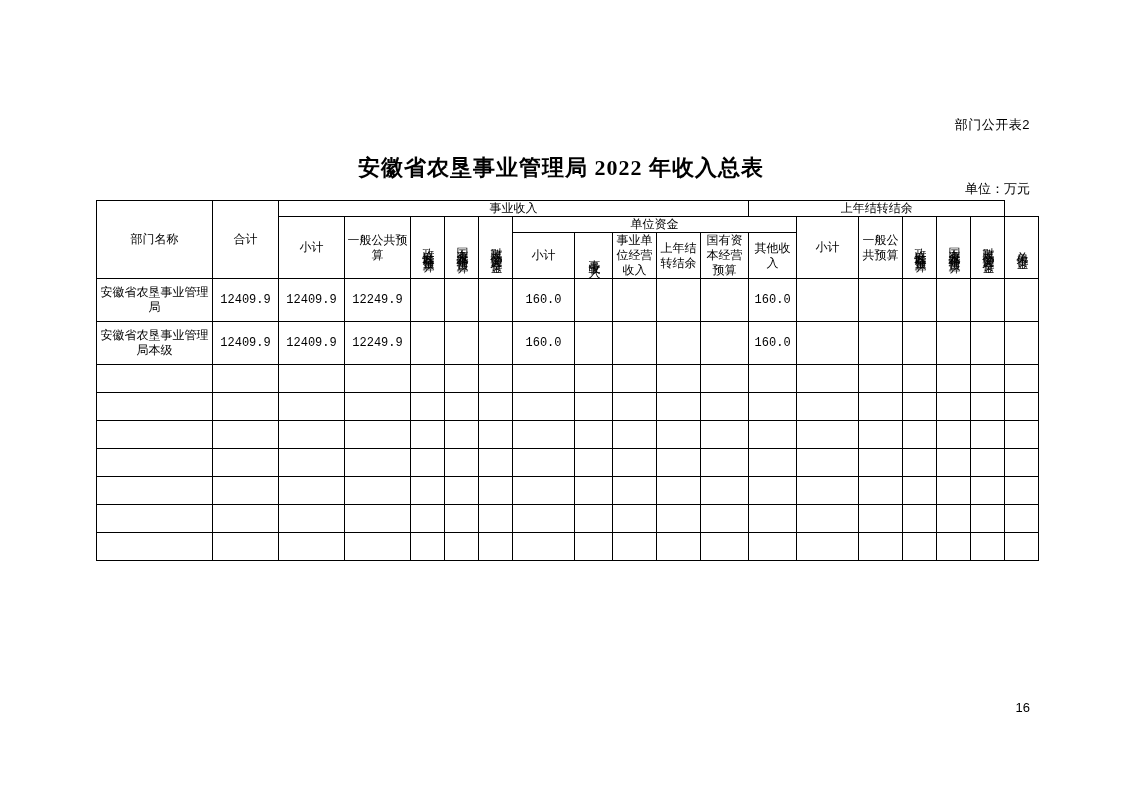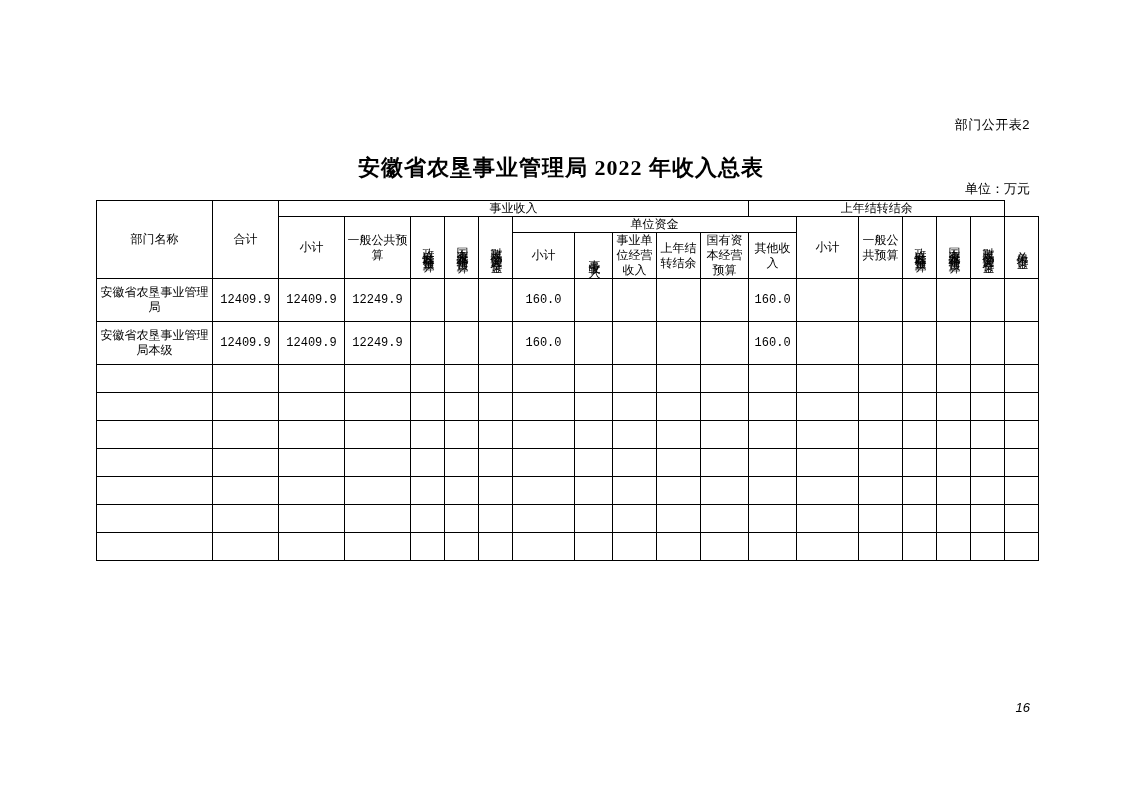--- a/index.html
+++ b/index.html
@@ -95,21 +95,20 @@
     height: 27px;
   }
   .data-row td {
     height: 42px;
   }
   .page-number {
     position: absolute;
     right: 92px;
     top: 700px;
     font-size: 13px;
-    font-style: italic;
   }
 </style>
 </head>
 <body>
 
 <div class="page">
 
   <div class="form-code">部门公开表2</div>
 
   <div class="doc-title">安徽省农垦事业管理局 2022 年收入总表</div>

